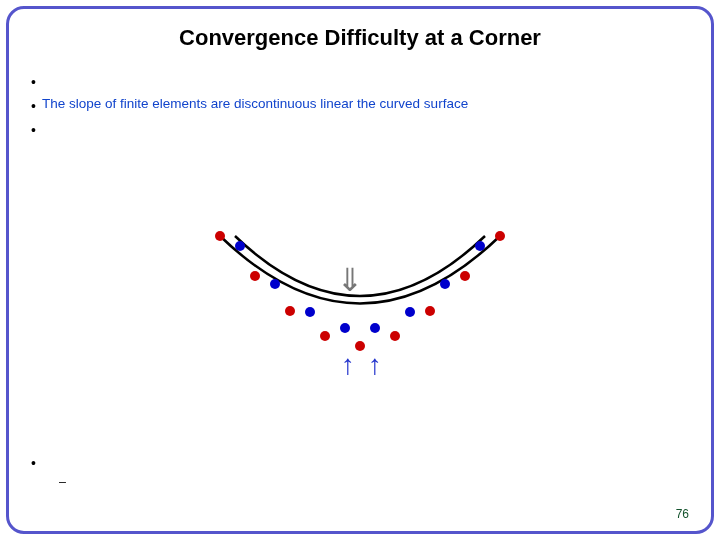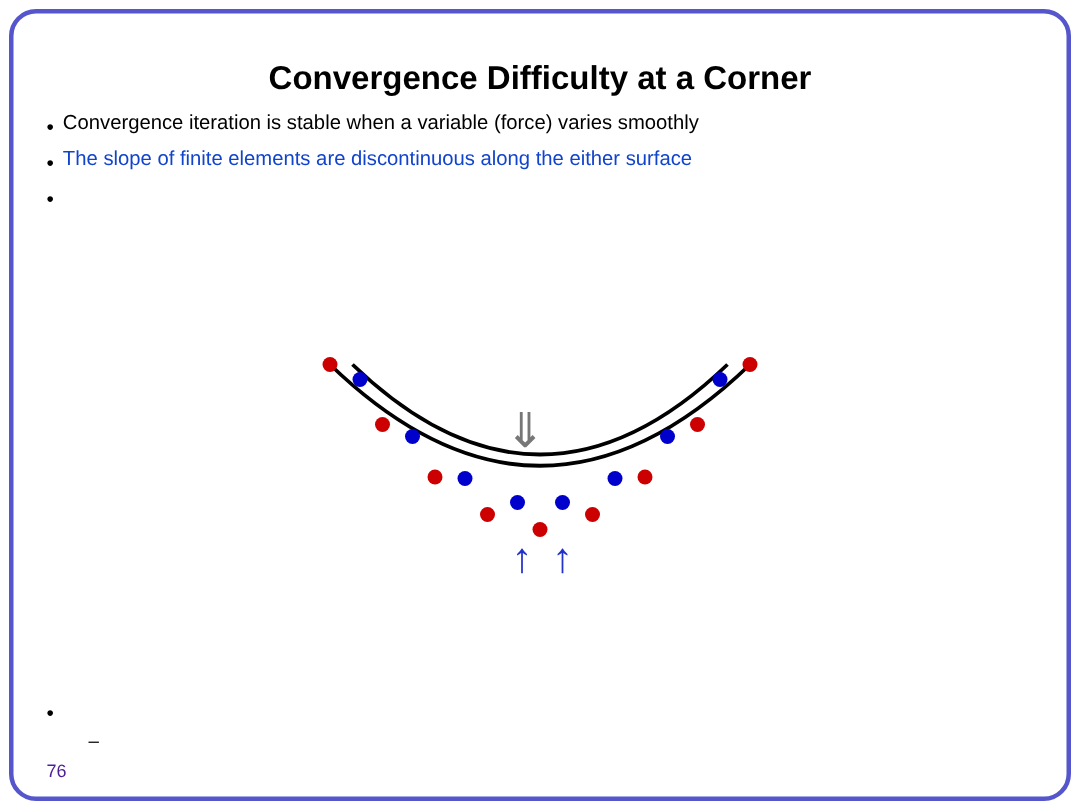--- a/index.html
+++ b/index.html
@@ -10,24 +10,24 @@
       font-family: 'Comic Sans MS', 'Chalkboard SE', cursive, sans-serif;
       overflow: hidden;
     }
     .slide {
       width: 708px;
       height: 528px;
       margin: 6px;
       border: 3px solid #5555cc;
       border-radius: 18px;
       background: #fff;
-      padding: 30px 22px 10px 22px;
+      padding: 16px 22px 10px 22px;
       display: flex;
       flex-direction: column;
-      gap: 4px;
+      gap: 16px;
     }
     .title {
       text-align: center;
       font-size: 22px;
       font-weight: bold;
       color: #000;
       margin-bottom: 4px;
       font-family: 'Comic Sans MS', cursive, sans-serif;
     }
     .bullets {
@@ -66,44 +66,43 @@
     }
     .sub-bullet {
       margin-left: 28px;
       display: flex;
       align-items: flex-start;
       gap: 4px;
       color: #000;
       font-size: 12.5px;
     }
     .page-num {
-      text-align: left;
+      text-align: right;
       font-size: 12px;
-      color: #4c1d95;
+      color: #14532d;
       margin-top: 2px;
     }
     svg.diagram {
       width: 320px;
       height: 160px;
     }
   </style>
 </head>
 <body>
 
 <div class="slide">
   <div class="title">Convergence Difficulty at a Corner</div>
 
   <div class="bullets">
     <div class="bullet-item">
       <span class="bullet-dot">•</span>
-      <span>Convergence iteration is stable when a variable (force) varies smoothly</span>
     </div>
     <div class="bullet-item">
       <span class="bullet-dot">•</span>
-      <span class="blue-text">The slope of finite elements are discontinuous along the either surface</span>
+      <span class="blue-text">The slope of finite elements are discontinuous linear the curved surface</span>
     </div>
     <div class="bullet-item">
       <span class="bullet-dot">•</span>
     </div>
   </div>
 
   <div class="diagram-area">
     <svg class="diagram" viewBox="0 0 320 160">
 
       <path d="M 20,20 Q 160,155 300,20" fill="none" stroke="#000" stroke-width="2.5"></path>

